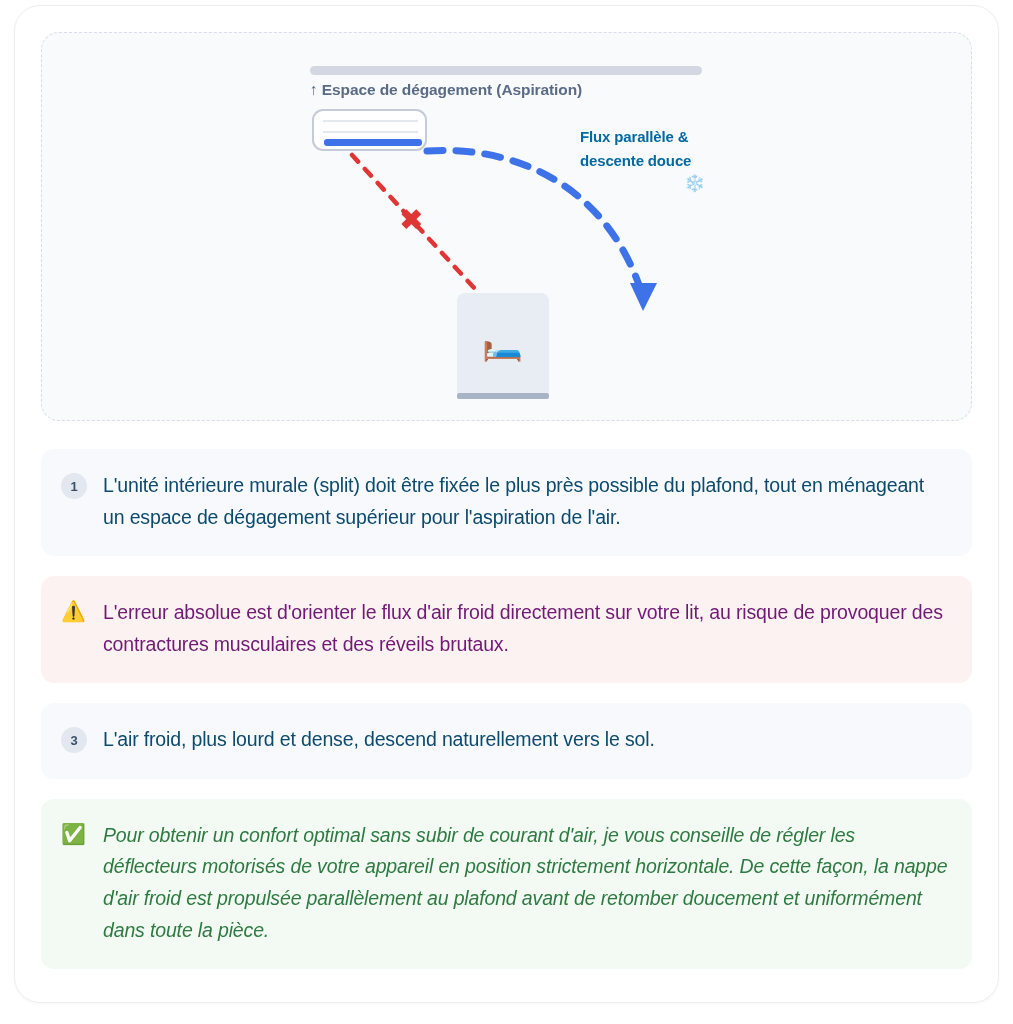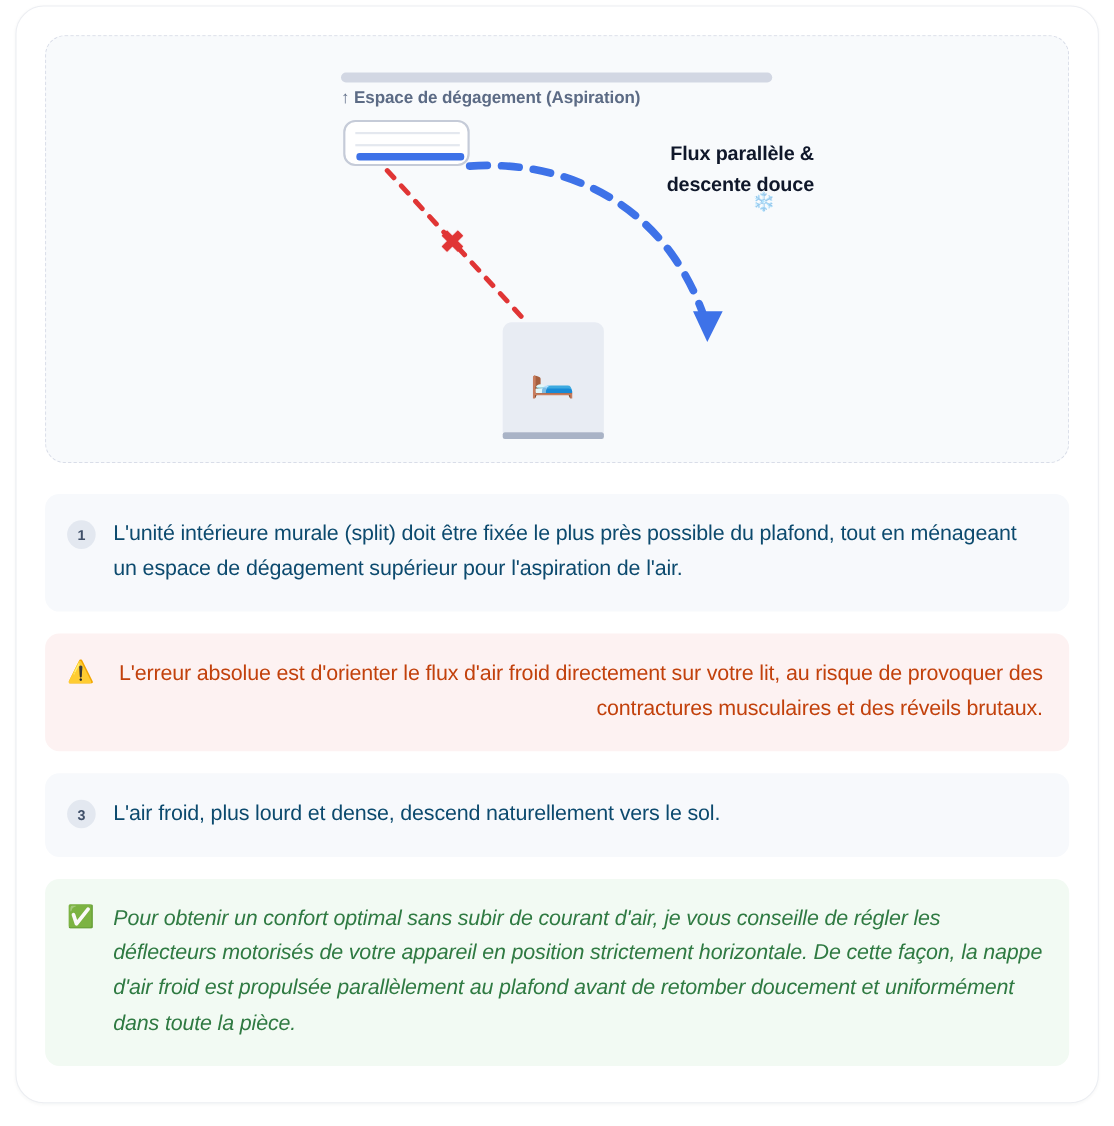--- a/index.html
+++ b/index.html
@@ -68,25 +68,25 @@
     position: absolute;
     left: 10px; bottom: 3px;
     width: 98px; height: 7px;
     background: #3e72e8;
     border-radius: 3px;
   }
   .flow-label {
     position: absolute;
     left: 538px; top: 92px;
     width: 160px;
-    text-align: right;
-    font-size: 18px;
+    text-align: left;
+    font-size: 15px;
     font-weight: 700;
     line-height: 1.62;
-    color: #0f172a;
+    color: #0369a1;
     letter-spacing: -0.15px;
   }
   .snowflake {
     position: absolute;
     left: 642px; top: 140px;
     font-size: 17px;
     color: #bcdcf5;
     opacity: .95;
   }
   .x-mark {
@@ -152,21 +152,21 @@
     line-height: 1.25;
     text-align: center;
   }
   .block-text {
     font-size: 19.5px;
     line-height: 1.62;
     letter-spacing: -0.15px;
     padding-left: 2px;
   }
   .neutral .block-text { color: #0c4a6e; }
-  .warning .block-text { color: #c2410c; text-align: right; }
+  .warning .block-text { color: #701a75; }
   .success .block-text { color: #2f7a42; font-style: italic; }
 </style>
 </head>
 <body>
 
 <div class="page">
   <div class="outer-card">
 
     <div class="diagram">
 

